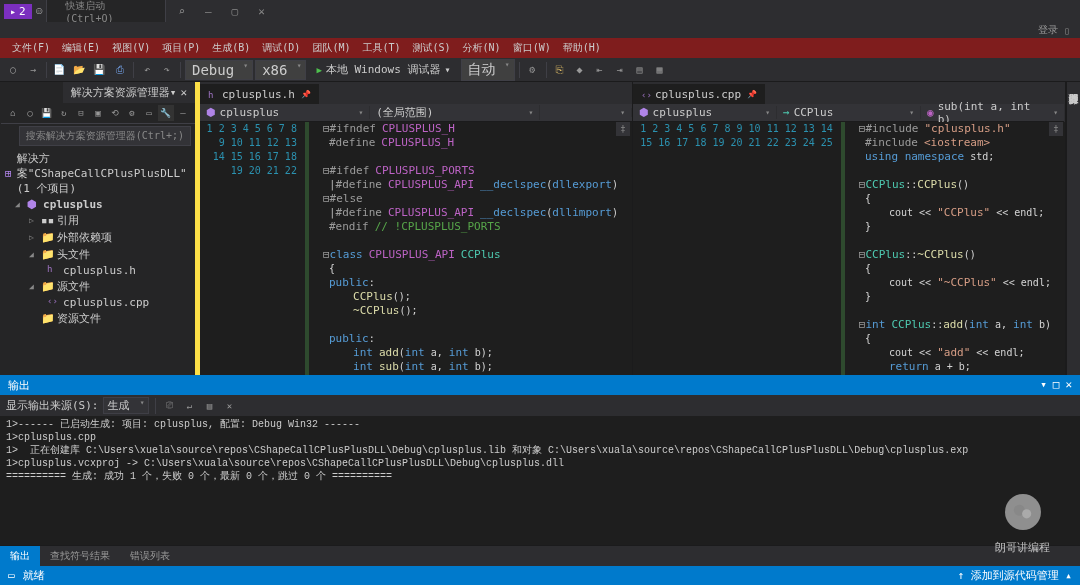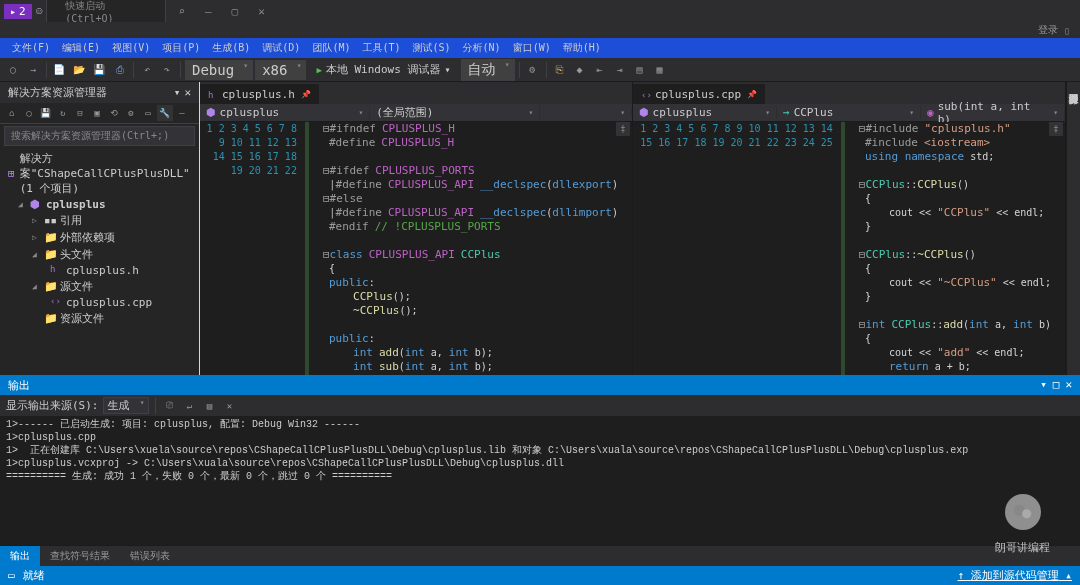--- a/index.html
+++ b/index.html
@@ -6,31 +6,31 @@
 body { background: #2d2d30; color: #d4d4d4; width: 1080px; height: 585px; overflow: hidden; display: flex; flex-direction: column; }
 .titlebar { background: #2d2d30; height: 22px; display: flex; align-items: center; padding: 0 4px; justify-content: space-between; }
 .titlebar-left { display: flex; align-items: center; gap: 6px; }
 .vs-logo { width: 14px; height: 14px; background: #ba68c8; clip-path: polygon(75% 0, 100% 25%, 100% 75%, 75% 100%, 0 60%, 0 40%); }
 .titlebar-title { color: #999; font-size: 10px; }
 .titlebar-right { display: flex; align-items: center; gap: 4px; }
 .flag-badge { background: #7b2fbf; padding: 1px 6px; font-size: 10px; color: white; display: flex; align-items: center; gap: 3px; }
 .quick-launch { background: #252526; border: 1px solid #3f3f46; padding: 1px 18px; color: #888; font-size: 10px; width: 120px; }
 .win-btn { padding: 2px 8px; color: #888; cursor: pointer; font-size: 11px; }
 .login-link { color: #999; font-size: 10px; margin-left: 24px; }
-.menubar { background: #1d4ed8; height: 20px; display: flex; align-items: center; padding: 0 6px; }
+.menubar { background: #7f1d1d; height: 20px; display: flex; align-items: center; padding: 0 6px; }
 .menu-item { padding: 2px 6px; font-size: 10px; color: #ccc; cursor: pointer; }
 .toolbar { background: #2d2d30; border-bottom: 1px solid #1b1b1c; height: 24px; display: flex; align-items: center; padding: 0 4px; gap: 2px; }
 .tb-btn { width: 18px; height: 18px; display: flex; align-items: center; justify-content: center; color: #999; font-size: 10px; cursor: pointer; }
 .tb-sep { width: 1px; height: 16px; background: #3f3f46; margin: 0 2px; }
 .tb-combo { background: #404040; border: 1px solid #3f3f46; color: #ccc; font-size: 14px; padding: 1px 18px 1px 6px; position: relative; }
 .tb-combo::after { content: '▾'; position: absolute; right: 4px; top: 0; color: #888; font-size: 8px; }
 .start-btn { display: flex; align-items: center; gap: 4px; background: #2d2d30; padding: 2px 8px; font-size: 10px; color: #ccc; cursor: pointer; }
 .play-icon { color: #4ec04e; font-size: 9px; }
 .main { flex: 1; display: flex; overflow: hidden; }
-.sidebar { width: 200px; background: #252526; display: flex; flex-direction: column; border-right: 1px solid #fde047; }
+.sidebar { width: 200px; background: #252526; display: flex; flex-direction: column; border-right: 5px solid #fde047; align-items: flex-end; }
 .panel-header { background: #2d2d30; padding: 3px 8px; font-size: 10px; color: #ccc; display: flex; justify-content: space-between; align-items: center; }
 .panel-tb { display: flex; padding: 2px 4px; gap: 1px; border-bottom: 1px solid #3f3f46; }
 .panel-tb-btn { width: 16px; height: 16px; font-size: 9px; color: #999; display: flex; align-items: center; justify-content: center; cursor: pointer; }
 .search-box { margin: 2px 4px; background: #333337; border: 1px solid #3f3f46; padding: 2px 6px; font-size: 10px; color: #888; }
 .tree { flex: 1; overflow: auto; padding: 2px 0; }
 .tree-node { padding: 1px 4px 1px 8px; font-size: 10px; color: #ccc; display: flex; align-items: center; gap: 3px; cursor: pointer; }
 .tree-node.bold { font-weight: bold; }
 .expander { color: #888; font-size: 8px; width: 9px; }
 .node-icon { width: 13px; height: 13px; display: inline-block; }
 .icon-sln { color: #b084e8; }
@@ -65,21 +65,21 @@
 .output-header { background: #007acc; padding: 2px 8px; font-size: 10px; color: white; display: flex; justify-content: space-between; }
 .output-tb { background: #2d2d30; padding: 2px 6px; font-size: 10px; color: #ccc; display: flex; align-items: center; gap: 4px; }
 .output-combo { background: #333337; border: 1px solid #3f3f46; padding: 0 18px 0 4px; position: relative; }
 .output-combo::after { content: '▾'; position: absolute; right: 3px; color: #888; font-size: 8px; }
 .output-body { flex: 1; padding: 2px 6px; font-size: 10px; font-family: Liberation Mono, monospace; color: #ccc; white-space: pre-wrap; overflow: auto; line-height: 13px; }
 .bottom-tabs { background: #2d2d30; display: flex; border-top: 1px solid #1b1b1c; }
 .bottom-tab { padding: 3px 10px; font-size: 10px; color: #999; cursor: pointer; }
 .bottom-tab.active { background: #007acc; color: white; }
 .statusbar { background: #007acc; height: 19px; display: flex; align-items: center; padding: 0 8px; font-size: 10px; color: white; justify-content: space-between; }
 .status-left { display: flex; align-items: center; gap: 8px; }
-.status-right { display: flex; align-items: center; gap: 8px; text-decoration: underline; }
+.status-right { display: flex; align-items: center; gap: 8px; }
 .watermark { position: fixed; right: 30px; bottom: 30px; color: rgba(255,255,255,0.7); font-size: 22px; display: flex; align-items: center; gap: 10px; pointer-events: none; flex-direction: column; }
 .wechat-circle { width: 36px; height: 36px; border-radius: 50%; background: rgba(255,255,255,0.5); display: flex; align-items: center; justify-content: center; }
 </style>
 </head>
 <body>
 
 <div class="titlebar">
   <div class="titlebar-right">
     <span class="flag-badge">▸ <span>2</span></span>
     <span style="color:#999">☺</span>

